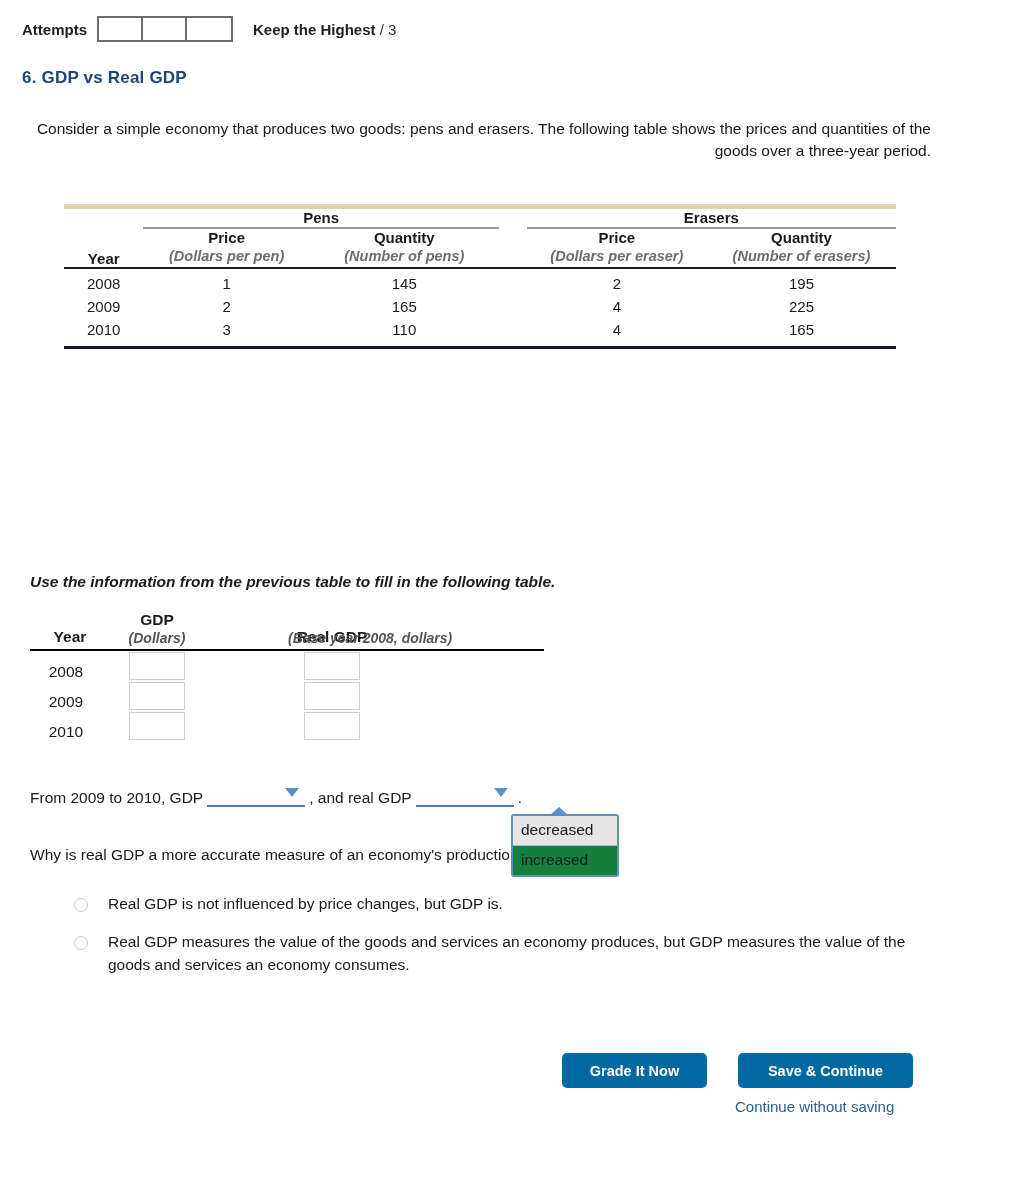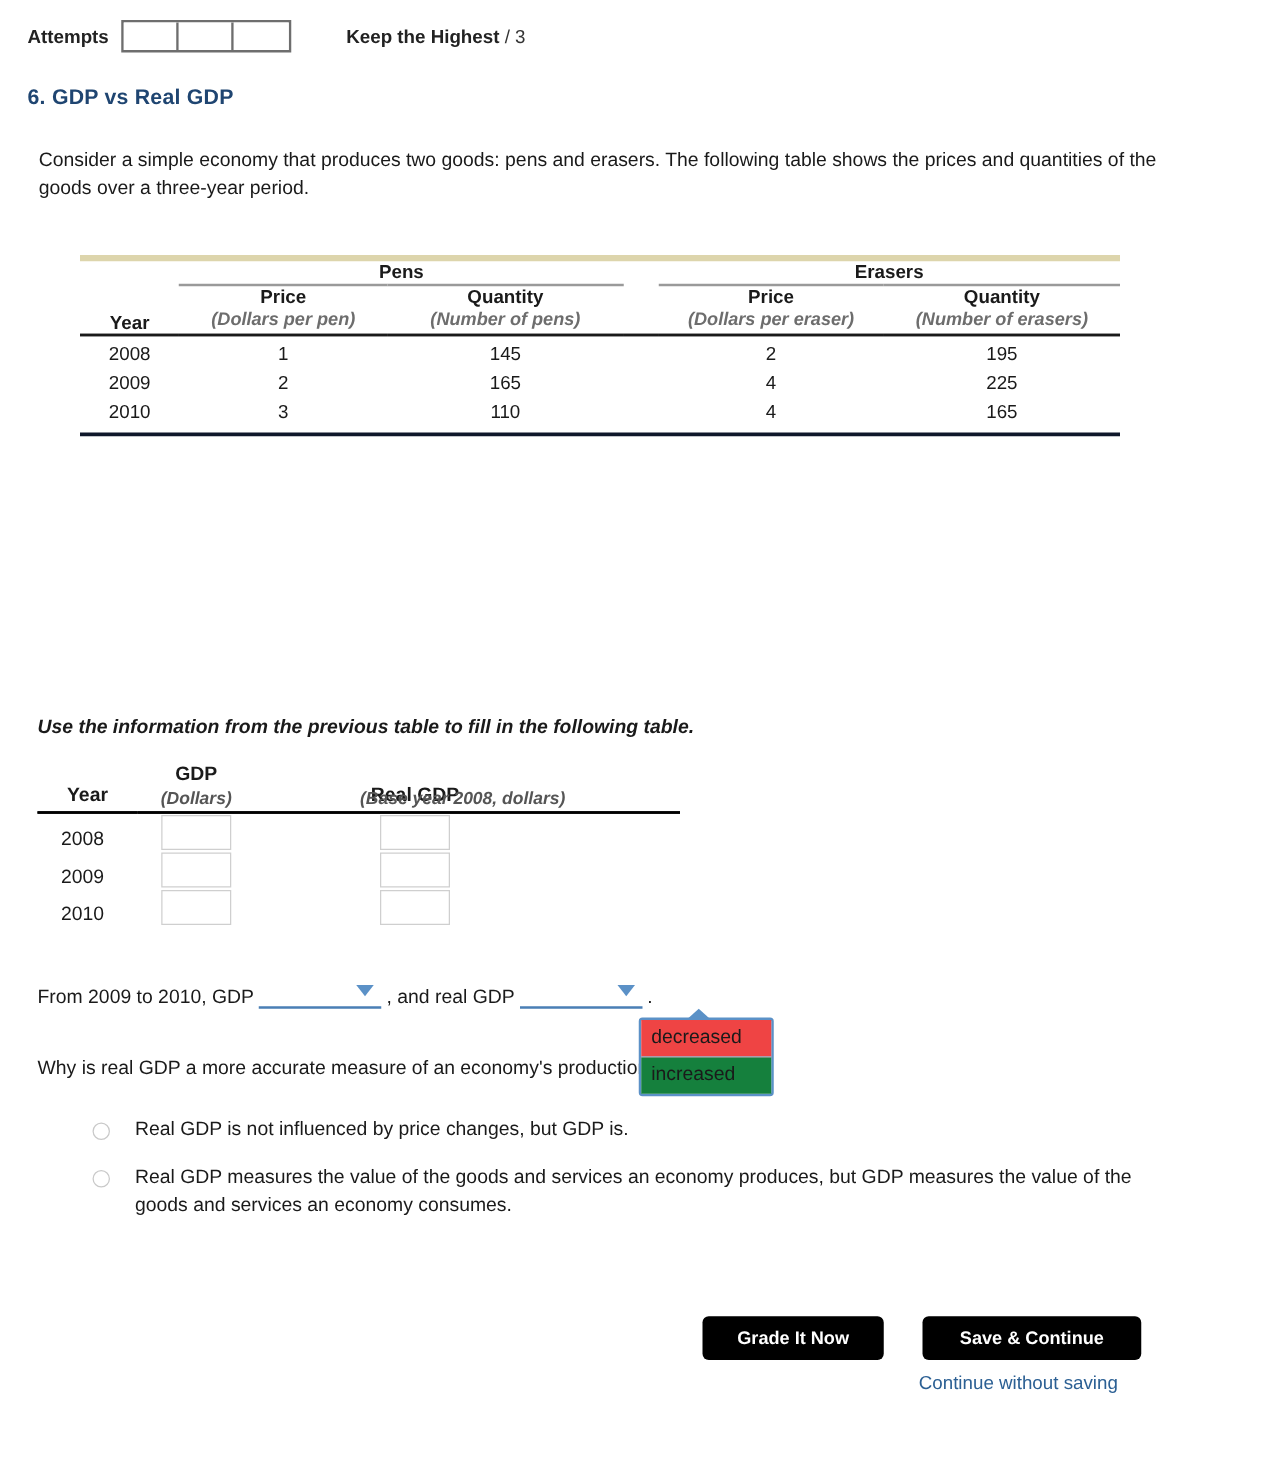--- a/index.html
+++ b/index.html
@@ -38,21 +38,21 @@
     box-sizing: border-box;
   }
   .attempt-box {
     width: 44px;
     border-right: 2px solid #6e6e6e;
     box-sizing: border-box;
     background: #fff;
   }
   .attempt-box:last-child { border-right: none; }
   .keep-highest {
-    margin-left: 34px;
+    margin-left: 10px;
     font-size: 15px;
     color: #222;
     white-space: nowrap;
   }
   .keep-highest b { font-weight: bold; }
   .keep-highest .slash { font-weight: normal; color:#333; }
 
   
   .q-heading {
     position: absolute;
@@ -66,20 +66,21 @@
 
   
   .intro {
     position: absolute;
     left: 31px;
     top: 118px;
     width: 900px;
     font-size: 15.5px;
     line-height: 1.45;
     color: #1a1a1a;
+    text-align: right;
   }
 
   
   .table1-wrap {
     position: absolute;
     left: 64px;
     top: 204px;
     width: 832px;
     border-top: 5px solid #ddd5ac;
     border-bottom: 3px solid #0f172a;
@@ -247,21 +248,21 @@
     border-bottom: 9px solid #5b91c7;
     z-index: 31;
   }
   .dd-option {
     padding: 5px 8px 6px 8px;
     font-size: 15.5px;
     color: #1a1a1a;
     background: #15803d;
   }
   .dd-option.selected {
-    background: #ef4444;
+    background: #e5e5e5;
     border-bottom: 1px solid #9bb8cf;
   }
 
   
   .why-q {
     position: absolute;
     left: 30px;
     top: 846px;
     font-size: 15.5px;
     color: #1a1a1a;
@@ -293,21 +294,21 @@
     margin-left: 20px;
     font-size: 15.5px;
     line-height: 1.45;
     color: #1a1a1a;
   }
   .opt-row.indented .opt-text { margin-left: 13px; }
 
   
   .btn {
     position: absolute;
-    background: #000000;
+    background: #0369a1;
     color: #fff;
     font-weight: bold;
     font-size: 14.5px;
     border: none;
     border-radius: 5px;
     padding: 0;
     text-align: center;
     cursor: pointer;
     font-family: "Liberation Sans", sans-serif;
   }

